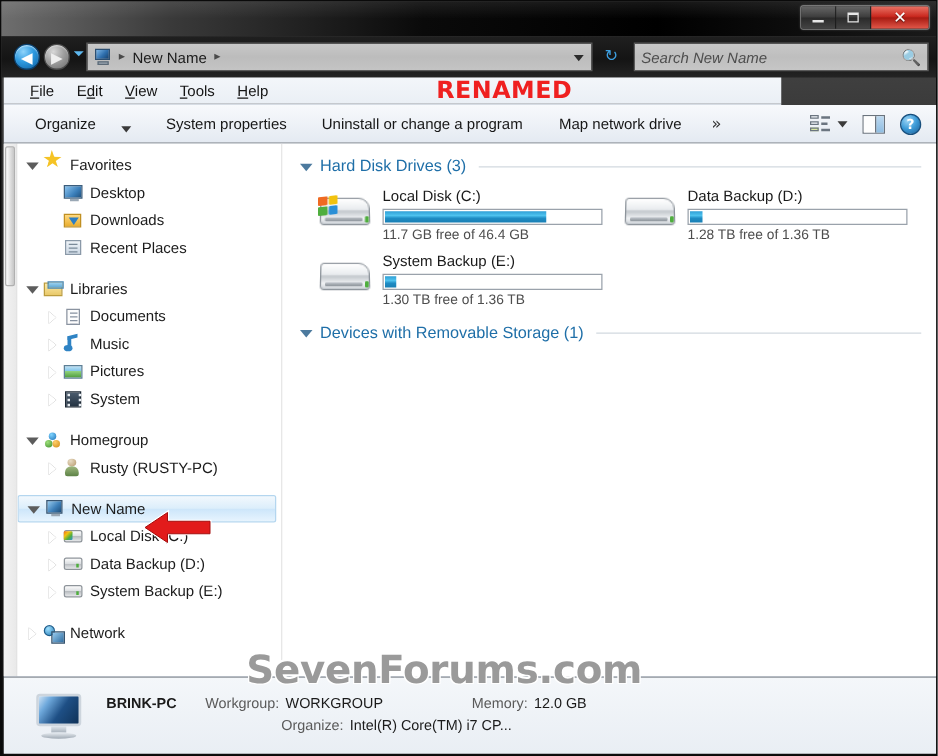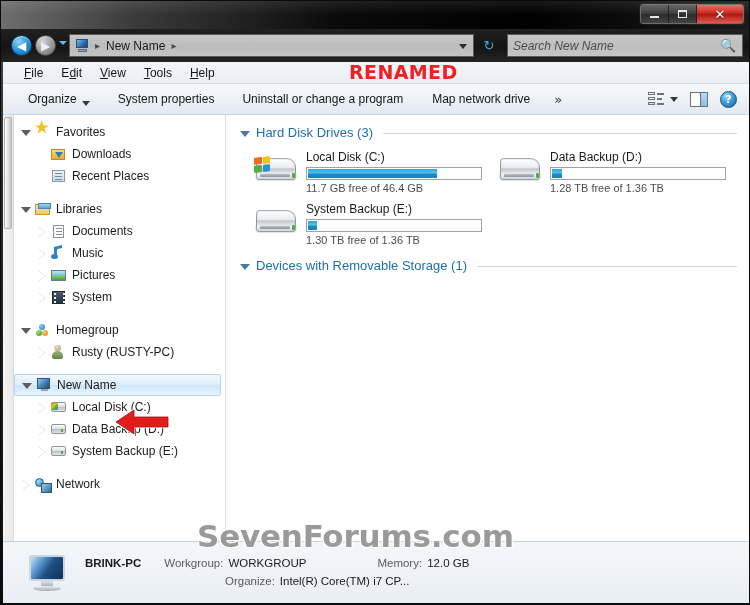--- a/index.html
+++ b/index.html
@@ -181,21 +181,21 @@
     font-size: 12px;
     font-style: italic;
     color: #4e4e4e;
   }
   #search-icon { color: #2573ab; font-size: 13px; font-family: "DejaVu Sans", sans-serif; }
 
   
   #menubar {
     position: absolute;
     left: 2px; top: 61px;
-    width: 746px; height: 22px;
+    width: 622px; height: 22px;
     background: linear-gradient(to bottom, #f3f6fa 0%, #eaeff5 100%);
     border-bottom: 1px solid #d6dce4;
     display: flex; align-items: center;
     padding-left: 12px;
   }
   .menuitem {
     font-size: 12px;
     color: #151515;
     padding: 2px 9px;
     cursor: default;
@@ -218,21 +218,21 @@
     width: 746px; height: 31px;
     background: linear-gradient(to bottom, #f7f9fc 0%, #eef2f7 48%, #e4eaf2 100%);
     border-bottom: 1px solid #cdd6e0;
     display: flex; align-items: center;
   }
   .tbitem {
     font-size: 12px;
     color: #171717;
     padding: 4px 8px;
     cursor: default;
-    display: flex; align-items: flex-end; gap: 5px;
+    display: flex; align-items: flex-end; gap: 20px;
     white-space: nowrap;
   }
   #tb-organize { margin-left: 17px; }
   #tb-sysprops { margin-left: 12px; }
   #tb-uninstall { margin-left: 12px; }
   #tb-mapdrive { margin-left: 13px; }
   #tb-more { margin-left: 8px; font-family: "DejaVu Sans", sans-serif; font-size: 13px; color: #333; }
   .caret-dn {
     width: 0; height: 0;
     border-left: 4px solid transparent;
@@ -738,20 +738,27 @@
       <div class="thumb"></div>
     </div>
 
     <div id="navpane">
         <div class="navrow level1">
           <span class="twisty open"></span>
           <span class="navicon">
             <span class="ic-star"></span>
           </span>
           <span class="navlabel">Favorites</span>
+        </div>
+        <div class="navrow level2">
+          <span class="twisty none"></span>
+          <span class="navicon">
+            <span class="ic-desktop"></span>
+          </span>
+          <span class="navlabel">Desktop</span>
         </div>
         <div class="navrow level2">
           <span class="twisty none"></span>
           <span class="navicon">
             <span class="ic-dl"></span>
           </span>
           <span class="navlabel">Downloads</span>
         </div>
         <div class="navrow level2">
           <span class="twisty none"></span>

